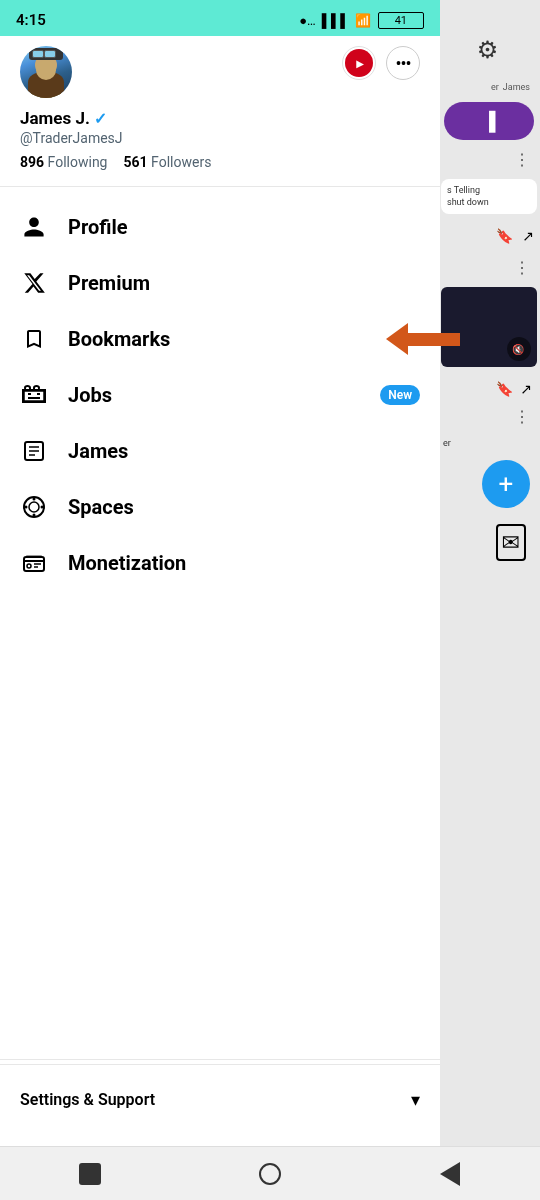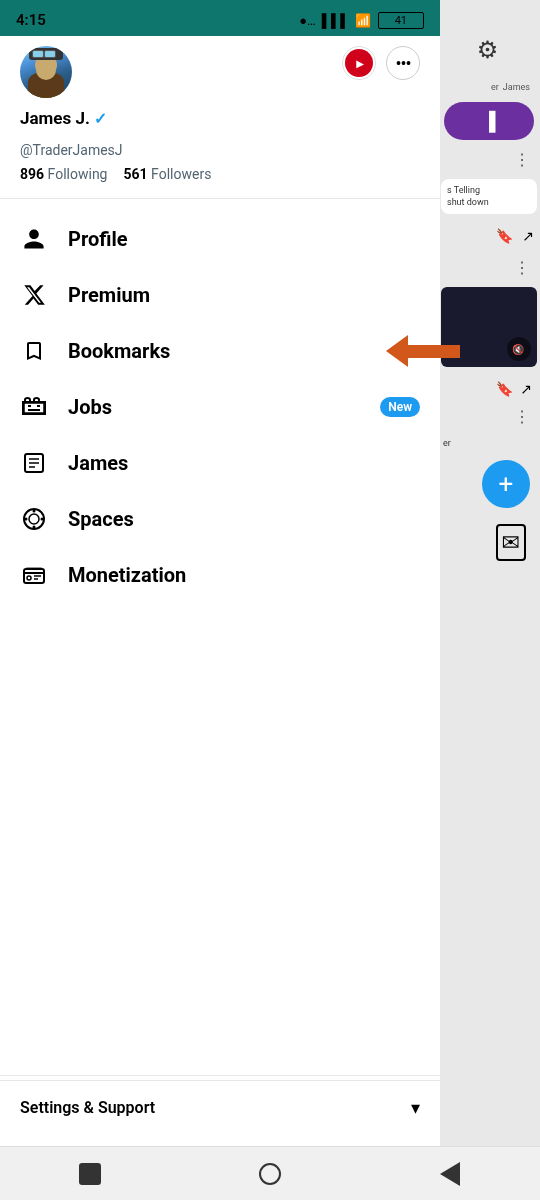--- a/index.html
+++ b/index.html
@@ -11,21 +11,21 @@
       overflow: hidden;
       position: relative;
     }
 
     
     .status-bar {
       display: flex;
       justify-content: space-between;
       align-items: center;
       padding: 8px 16px 4px;
-      background: #0f766e;
+      background: #5eead4;
       height: 36px;
     }
     .status-time {
       font-size: 15px;
       font-weight: 600;
       color: #000;
     }
     .status-icons {
       display: flex;
       align-items: center;
@@ -233,21 +233,21 @@
     }
 
     .verified-badge {
       color: #1D9BF0;
       font-size: 16px;
     }
 
     .user-handle {
       font-size: 14px;
       color: #536471;
-      margin-top: 14px;
+      margin-top: 2px;
     }
 
     .user-stats {
       display: flex;
       gap: 16px;
       margin-top: 8px;
       font-size: 14px;
     }
 
     .stat-count {
@@ -300,21 +300,21 @@
       background: #1D9BF0;
       color: #fff;
       font-size: 12px;
       font-weight: 600;
       padding: 3px 8px;
       border-radius: 20px;
     }
 
     
     .settings-section {
-      padding: 16px 20px;
+      padding: 24px 20px;
       border-top: 1px solid #e7e7e7;
     }
 
     .settings-row {
       display: flex;
       justify-content: space-between;
       align-items: center;
       cursor: pointer;
     }
 

